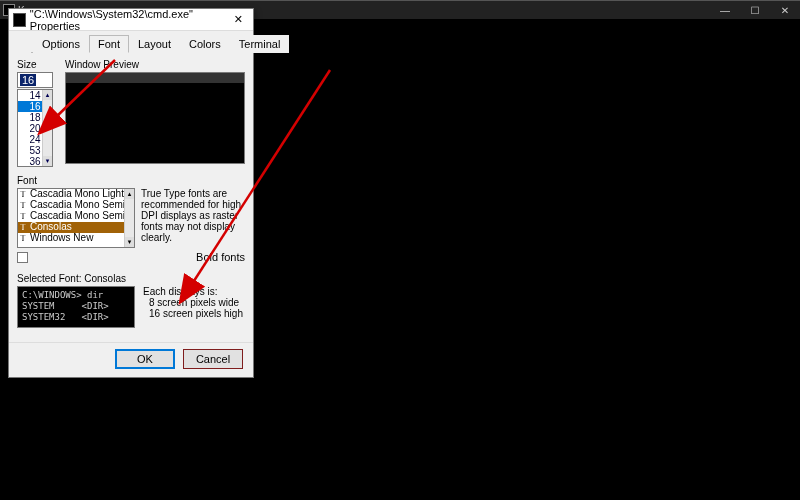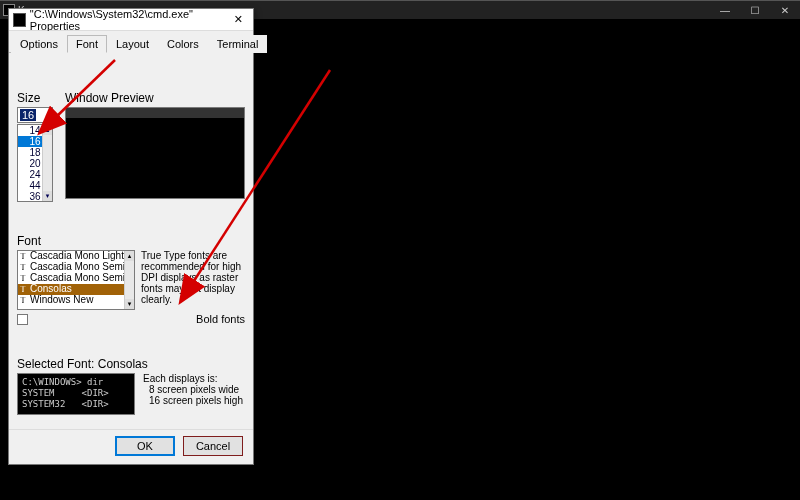--- a/index.html
+++ b/index.html
@@ -49,41 +49,42 @@
   }
   .dlg-titlebar .left { display: flex; align-items: center; gap: 4px; }
   .dlg-logo { width: 14px; height: 14px; background: #000; border: 1px solid #555; display: inline-block; }
   .dlg-close { width: 28px; height: 18px; display: flex; align-items: center; justify-content: center; font-size: 11px; }
   .tabs {
     display: flex;
     background: #f0f0f0;
     border-bottom: 1px solid #bbb;
     padding-left: 2px; padding-top: 3px;
     gap: 0;
+    margin-left: 22px;
   }
   .tab {
     padding: 2px 8px;
     font-size: 11px;
     border: 1px solid transparent;
     border-bottom: none;
     position: relative; top: 1px;
     background: #f0f0f0;
     cursor: default;
   }
   .tab.active {
     background: #f0f0f0;
     border: 1px solid #bbb;
     border-bottom: 1px solid #f0f0f0;
   }
   .tab-body {
     padding: 6px 8px 8px 8px;
     background: #f0f0f0;
   }
   .row-top { display: flex; gap: 8px; }
-  .group-label { font-size: 12px; margin-bottom: 2px; display: block; margin-top: 32px; }
+  .group-label { font-size: 10px; margin-bottom: 2px; display: block; }
   .size-box { width: 40px; }
   .size-input {
     width: 36px; height: 16px;
     border: 1px solid #7a7a7a;
     background: #fff;
     color: #fff;
     font-size: 11px;
     padding: 0 2px;
     line-height: 14px;
   }
@@ -215,21 +216,21 @@
     <div class="row-top">
       <div class="size-box">
         <span class="group-label">Size</span>
         <div class="size-input"><span>16</span></div>
         <div class="size-list">
           <div class="sz">14</div>
           <div class="sz sel">16</div>
           <div class="sz">18</div>
           <div class="sz">20</div>
           <div class="sz">24</div>
-          <div class="sz">44</div>
+          <div class="sz">53</div>
           <div class="sz">36</div>
           <div class="scroll">
             <div class="arrow">▴</div>
             <div class="arrow">▾</div>
           </div>
         </div>
       </div>
       <div class="preview-col">
         <span class="group-label">Window Preview</span>
         <div class="preview-box">

